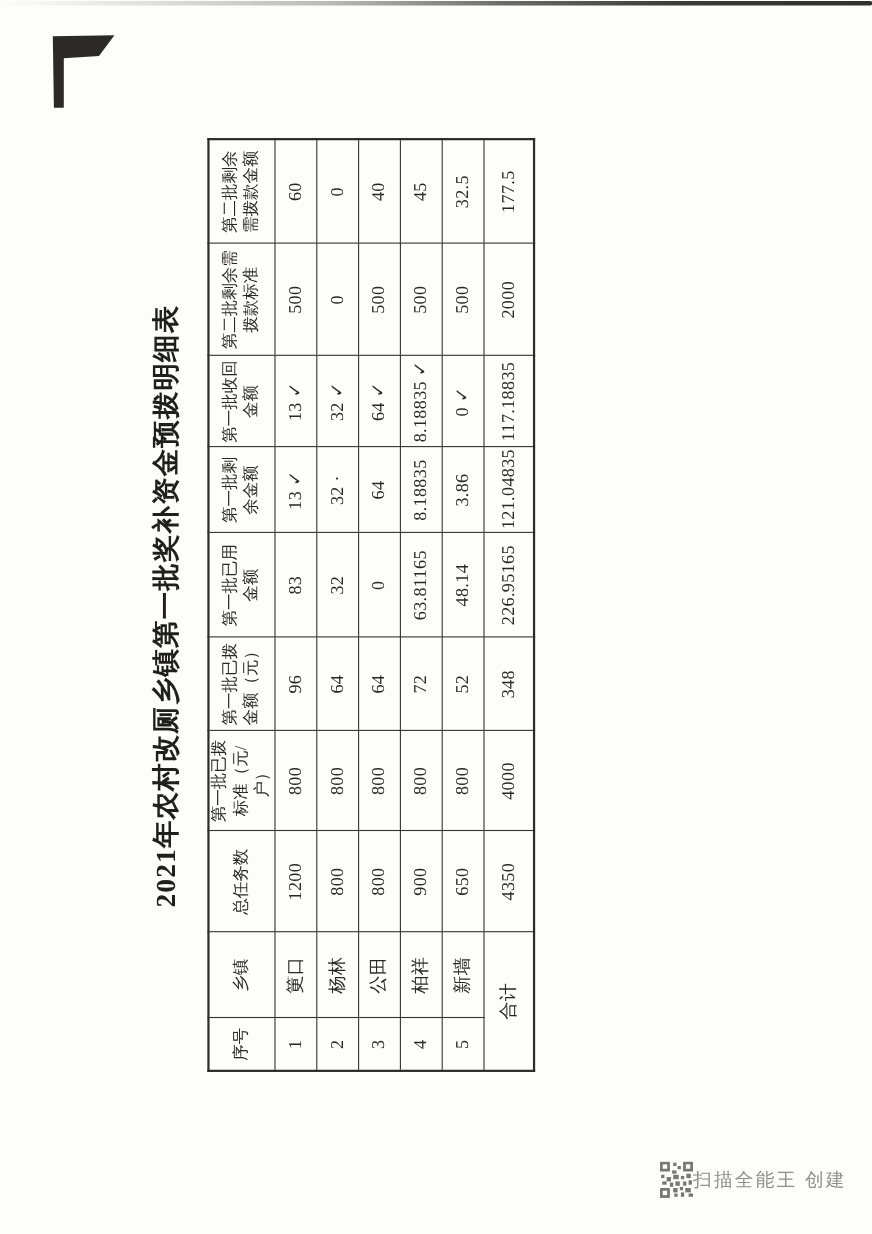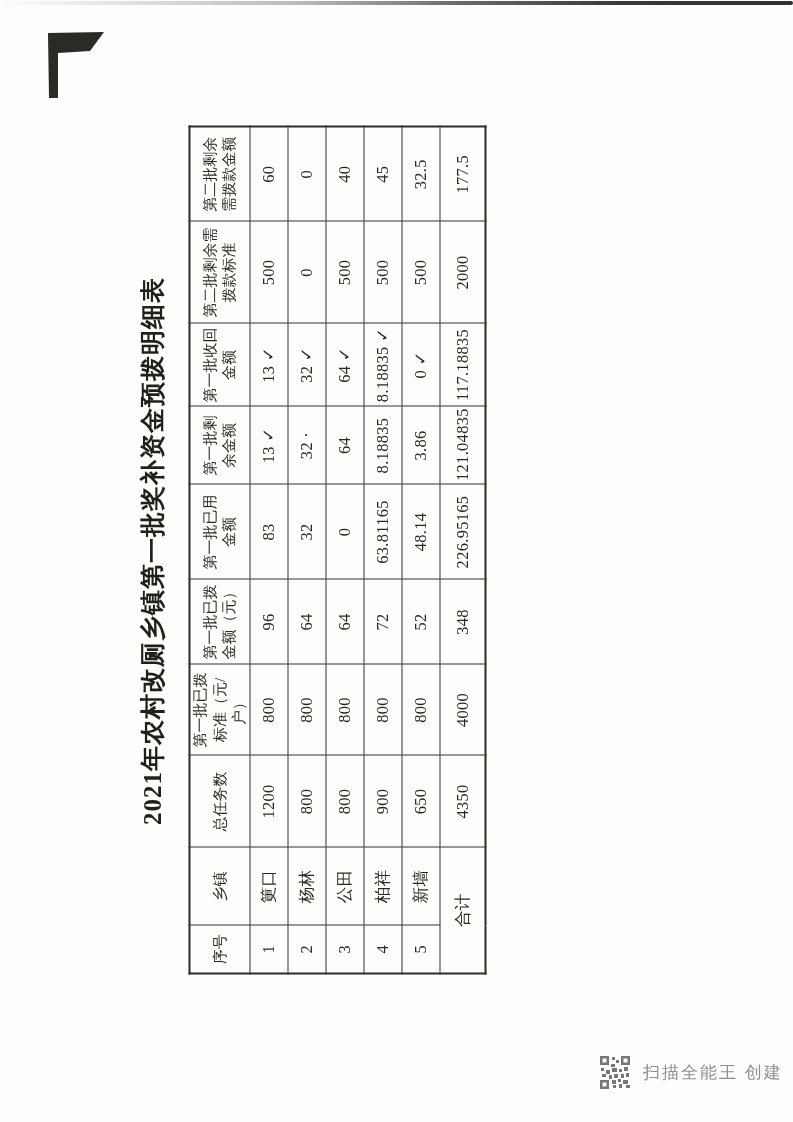--- a/index.html
+++ b/index.html
@@ -39,21 +39,21 @@
   table.data-table thead th {
     height:56px; font-size:15px; font-weight:normal; line-height:1.3;
   }
   table.data-table tbody td {
     height:37px; font-size:16.5px; white-space:nowrap; letter-spacing:0.3px;
   }
   table.data-table tr.totals td { height:44px; }
   
   .watermark {
     position:absolute; left:600px; top:1056px;
-    display:flex; align-items:center; gap:13px;
+    display:flex; align-items:center; 
   }
   .wm-text {
     font-size:17px; color:#8f8f8f; letter-spacing:2px;
     font-family:"Liberation Sans","DejaVu Sans",sans-serif;
   }
 </style>
 </head>
 <body>
 
 <div class="page">

